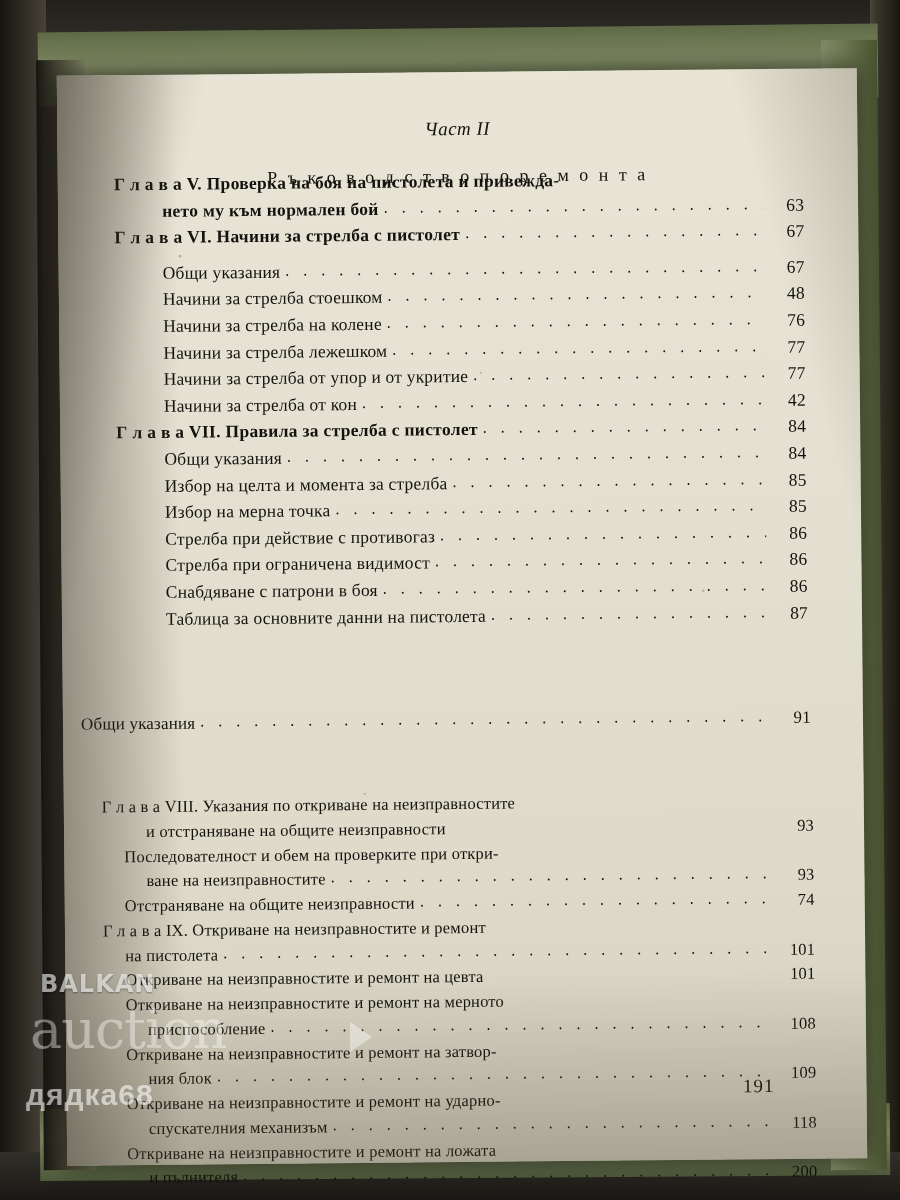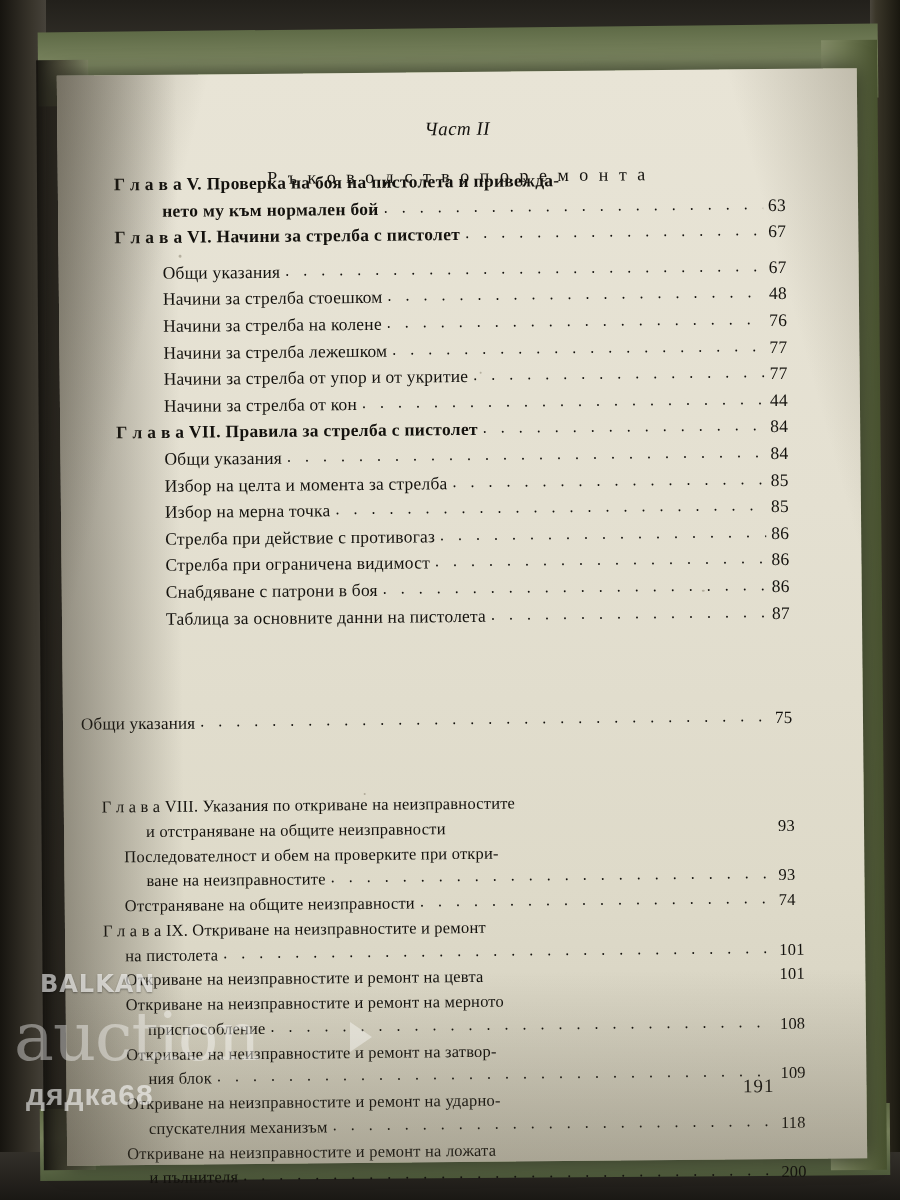--- a/index.html
+++ b/index.html
@@ -118,21 +118,21 @@
     overflow: hidden;
     margin: 0 5px;
     color: #14120e;
     letter-spacing: 5px;
     font-size: 16px;
     position: relative;
     top: -2px;
   }
   .row .page-no {
     flex: 0 0 auto;
-    text-align: left;
+    text-align: right;
     min-width: 36px;
   }
   .row.cont {
     padding-left: 48px;
   }
   .row.indent .label {
     padding-left: 48px;
   }
   .chapter .label {
     font-weight: bold;
@@ -211,24 +211,24 @@
     font-size: 24px;
     letter-spacing: 1px;
     color: rgba(255,255,255,0.82);
     text-shadow: 0 1px 2px rgba(0,0,0,0.5);
     position: absolute;
     left: 30px;
     top: 0;
   }
   .wm-line2 {
     font-family: "DejaVu Serif", serif;
-    font-size: 67px;
+    font-size: 54px;
     color: rgba(255,255,255,0.55);
     position: absolute;
-    left: 4px;
+    left: 20px;
     top: 28px;
     letter-spacing: -1px;
   }
   .wm-line3 {
     font-family: Liberation Sans, sans-serif;
     font-weight: bold;
     font-size: 30px;
     color: rgba(255,255,255,0.80);
     position: absolute;
     left: 16px;
@@ -301,21 +301,21 @@
             <span class="page-no">77</span>
           </div>
           <div class="row indent">
             <span class="label">Начини за стрелба от упор и от укритие</span>
             <span class="dots">. . . . . . . . . . . . . . . . . . . . . . . . . . . . . . . . . . . . . . . . . . . . . . . . . . . . . . . . . . . . </span>
             <span class="page-no">77</span>
           </div>
           <div class="row indent">
             <span class="label">Начини за стрелба от кон</span>
             <span class="dots">. . . . . . . . . . . . . . . . . . . . . . . . . . . . . . . . . . . . . . . . . . . . . . . . . . . . . . . . . . . . </span>
-            <span class="page-no">44</span>
+            <span class="page-no">42</span>
           </div>
           <div class="row chapter">
             <span class="label">Г л а в а  VII. Правила за стрелба с пистолет</span>
             <span class="dots">. . . . . . . . . . . . . . . . . . . . . . . . . . . . . . . . . . . . . . . . . . . . . . . . . . . . . . . . . . . . </span>
             <span class="page-no">84</span>
           </div>
           <div class="row indent">
             <span class="label">Общи указания</span>
             <span class="dots">. . . . . . . . . . . . . . . . . . . . . . . . . . . . . . . . . . . . . . . . . . . . . . . . . . . . . . . . . . . . </span>
             <span class="page-no">84</span>
@@ -352,21 +352,21 @@
           </div>
         </div>
 
       <div class="part-title">Част II</div>
       <div class="part-sub">Р ъ к о в о д с т в о   п о   р е м о н т а</div>
 
       <div class="toc2">
           <div class="row">
             <span class="label">Общи  указания</span>
             <span class="dots">. . . . . . . . . . . . . . . . . . . . . . . . . . . . . . . . . . . . . . . . . . . . . . . . . . . . . . . . . . . . </span>
-            <span class="page-no">75</span>
+            <span class="page-no">91</span>
           </div>
         </div>
       <div class="toc3">
           <div class="row">
             <span class="label">Г л а в а  VIII. Указания по откриване на неизправностите</span>
             <span class="dots"></span>
             <span class="page-no"></span>
           </div>
           <div class="row cont">
             <span class="label">и отстраняване на общите неизправности</span>

